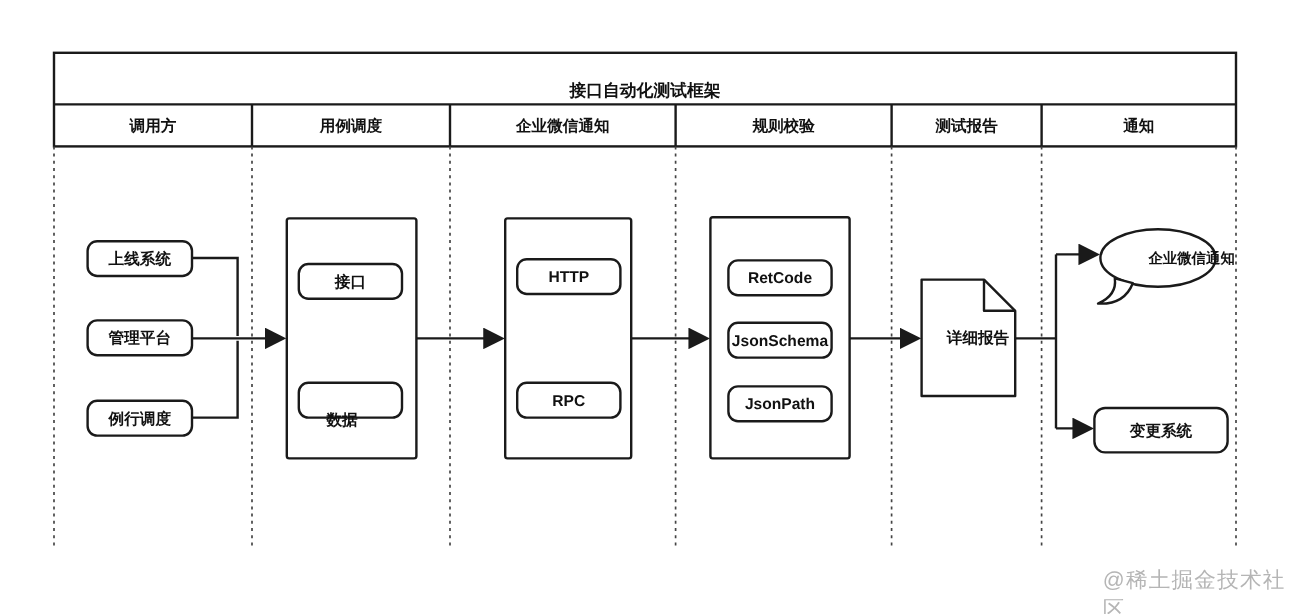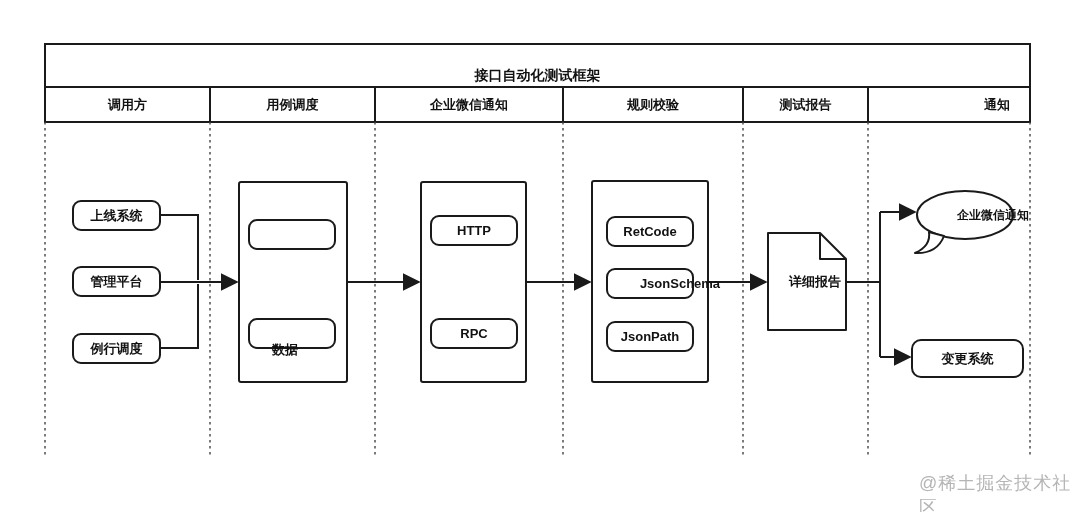--- a/index.html
+++ b/index.html
@@ -101,33 +101,34 @@
       <rect x="912" y="340" width="111" height="37" rx="9"></rect>
     </g>
   </svg>
 
   <div class="lbl title" style="left:45px;top:44px;width:985px;height:43px;margin-top:10px;">接口自动化测试框架</div>
   <div class="lbl" style="left:45px;top:87px;width:165px;height:35px;">调用方</div>
   <div class="lbl" style="left:210px;top:87px;width:165px;height:35px;">用例调度</div>
   <div class="lbl" style="left:375px;top:87px;width:188px;height:35px;">企业微信通知</div>
   <div class="lbl" style="left:563px;top:87px;width:180px;height:35px;">规则校验</div>
   <div class="lbl" style="left:743px;top:87px;width:125px;height:35px;">测试报告</div>
-  <div class="lbl" style="left:868px;top:87px;width:162px;height:35px;margin-left:48px;">通知</div>
+  <div class="lbl" style="left:868px;top:87px;width:162px;height:35px;">通知</div>
 
   <div class="lbl" style="left:73px;top:201px;width:87px;height:29px;">上线系统</div>
   <div class="lbl" style="left:73px;top:267px;width:87px;height:29px;">管理平台</div>
   <div class="lbl" style="left:73px;top:334px;width:87px;height:29px;">例行调度</div>
 
+  <div class="lbl" style="left:249px;top:220px;width:86px;height:29px;">接口</div>
   <div class="lbl" style="left:249px;top:319px;width:72px;height:29px;margin-top:16px;">数据</div>
 
   <div class="lbl" style="left:431px;top:216px;width:86px;height:29px;">HTTP</div>
   <div class="lbl" style="left:431px;top:319px;width:86px;height:29px;">RPC</div>
 
   <div class="lbl" style="left:607px;top:217px;width:86px;height:29px;">RetCode</div>
-  <div class="lbl" style="left:637px;top:269px;width:86px;height:29px;">JsonSchema</div>
+  <div class="lbl" style="left:607px;top:269px;width:86px;height:29px;">JsonSchema</div>
   <div class="lbl" style="left:607px;top:322px;width:86px;height:29px;">JsonPath</div>
 
   <div class="lbl" style="left:768px;top:262px;width:94px;height:40px;">详细报告</div>
 
   <div class="lbl small" style="left:918px;top:201px;width:94px;height:28px;">企业微信通知</div>
   <div class="lbl" style="left:912px;top:340px;width:111px;height:37px;">变更系统</div>
 
   <div class="watermark" style="left:895px;top:471px;">@稀土掘金技术社区</div>
 </div>
 

